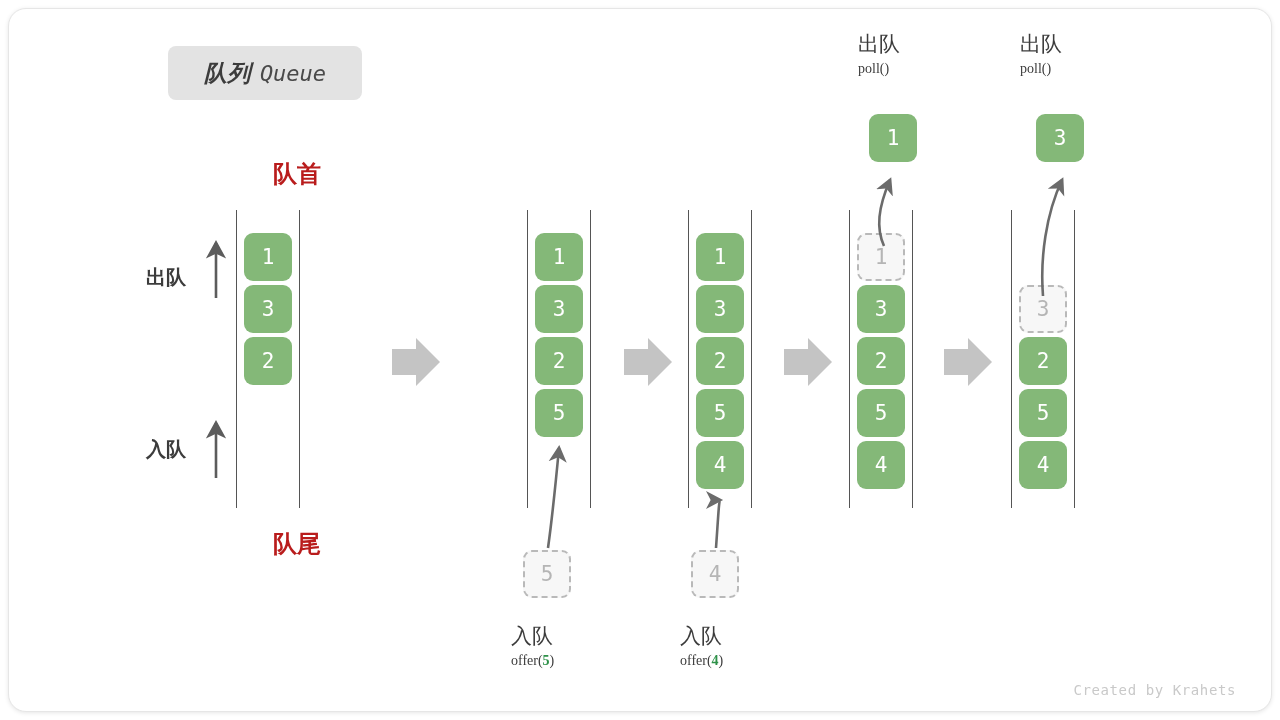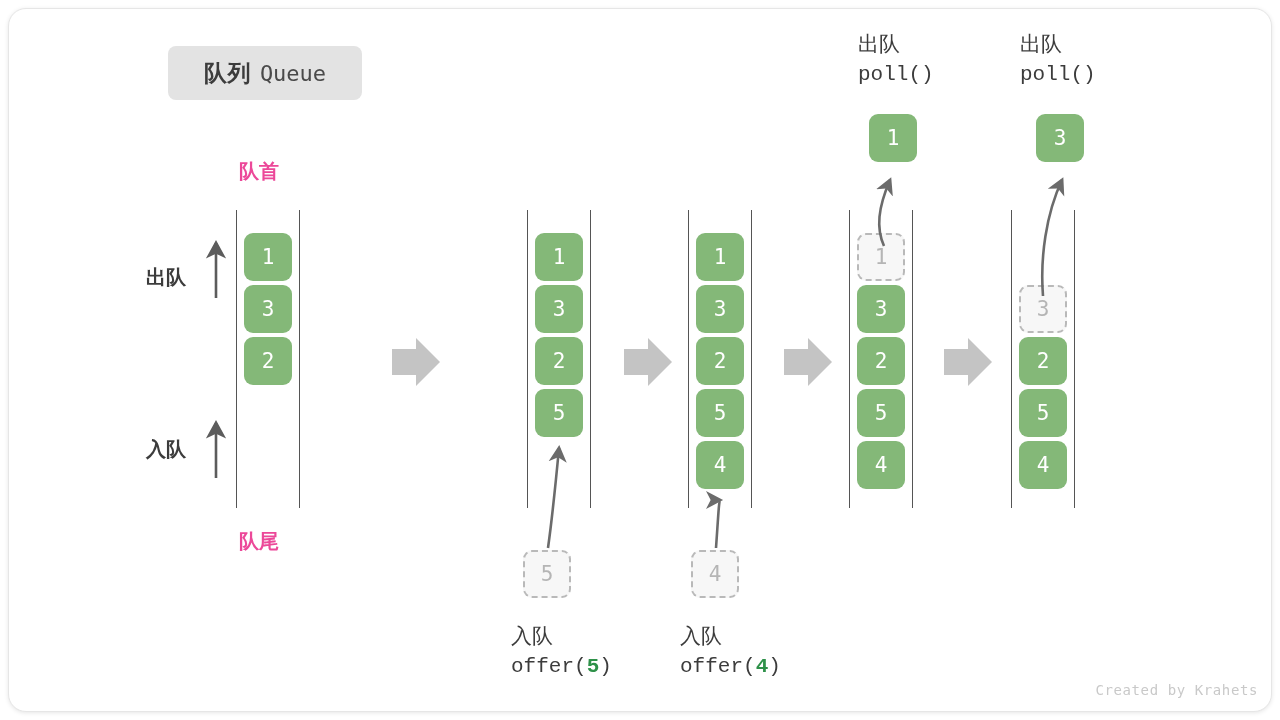--- a/index.html
+++ b/index.html
@@ -38,20 +38,21 @@
     left: 168px;
     top: 46px;
     width: 194px;
     height: 54px;
     background: #e3e3e3;
     border-radius: 8px;
     display: flex;
     align-items: center;
     justify-content: center;
     gap: 9px;
+    font-style: italic;
   }
   .title-cn {
     font-size: 23px;
     font-weight: bold;
     color: #3c3c3c;
     letter-spacing: 0.5px;
   }
   .title-en {
     font-family: "DejaVu Sans Mono", "Liberation Mono", monospace;
     font-size: 22px;
@@ -123,59 +124,60 @@
     display: flex;
     align-items: center;
     justify-content: center;
     font-family: "DejaVu Sans Mono", "Liberation Mono", monospace;
     font-size: 21px;
   }
 
   
   .head-label, .tail-label {
     position: absolute;
-    font-size: 20px;
+    font-size: 24px;
     font-weight: bold;
-    color: #ec4899;
+    color: #b91c1c;
     white-space: nowrap;
+    margin-left: 34px;
   }
   .side-label {
     position: absolute;
     font-size: 20px;
     font-weight: bold;
     color: #3c3c3c;
     white-space: nowrap;
   }
   .op-caption {
     position: absolute;
     white-space: nowrap;
     line-height: 1.48;
   }
   .op-cn {
     display: block;
     font-size: 21px;
     color: #3c3c3c;
   }
   .op-code {
     display: block;
-    font-family: Liberation Mono, monospace;
-    font-size: 21px;
+    font-family: Liberation Serif, serif;
+    font-size: 14px;
     color: #3c3c3c;
   }
   .op-code .num { color: #2e9149; font-weight: bold; }
 
   .poll-caption {
     position: absolute;
     white-space: nowrap;
     line-height: 1.48;
   }
 
   .watermark {
     position: absolute;
-    right: 22px;
+    right: 44px;
     bottom: 22px;
     font-family: "DejaVu Sans Mono", "Liberation Mono", monospace;
     font-size: 14px;
     color: #c9c9c9;
     letter-spacing: 0.6px;
   }
 
   svg.overlay {
     position: absolute;
     left: 0;

